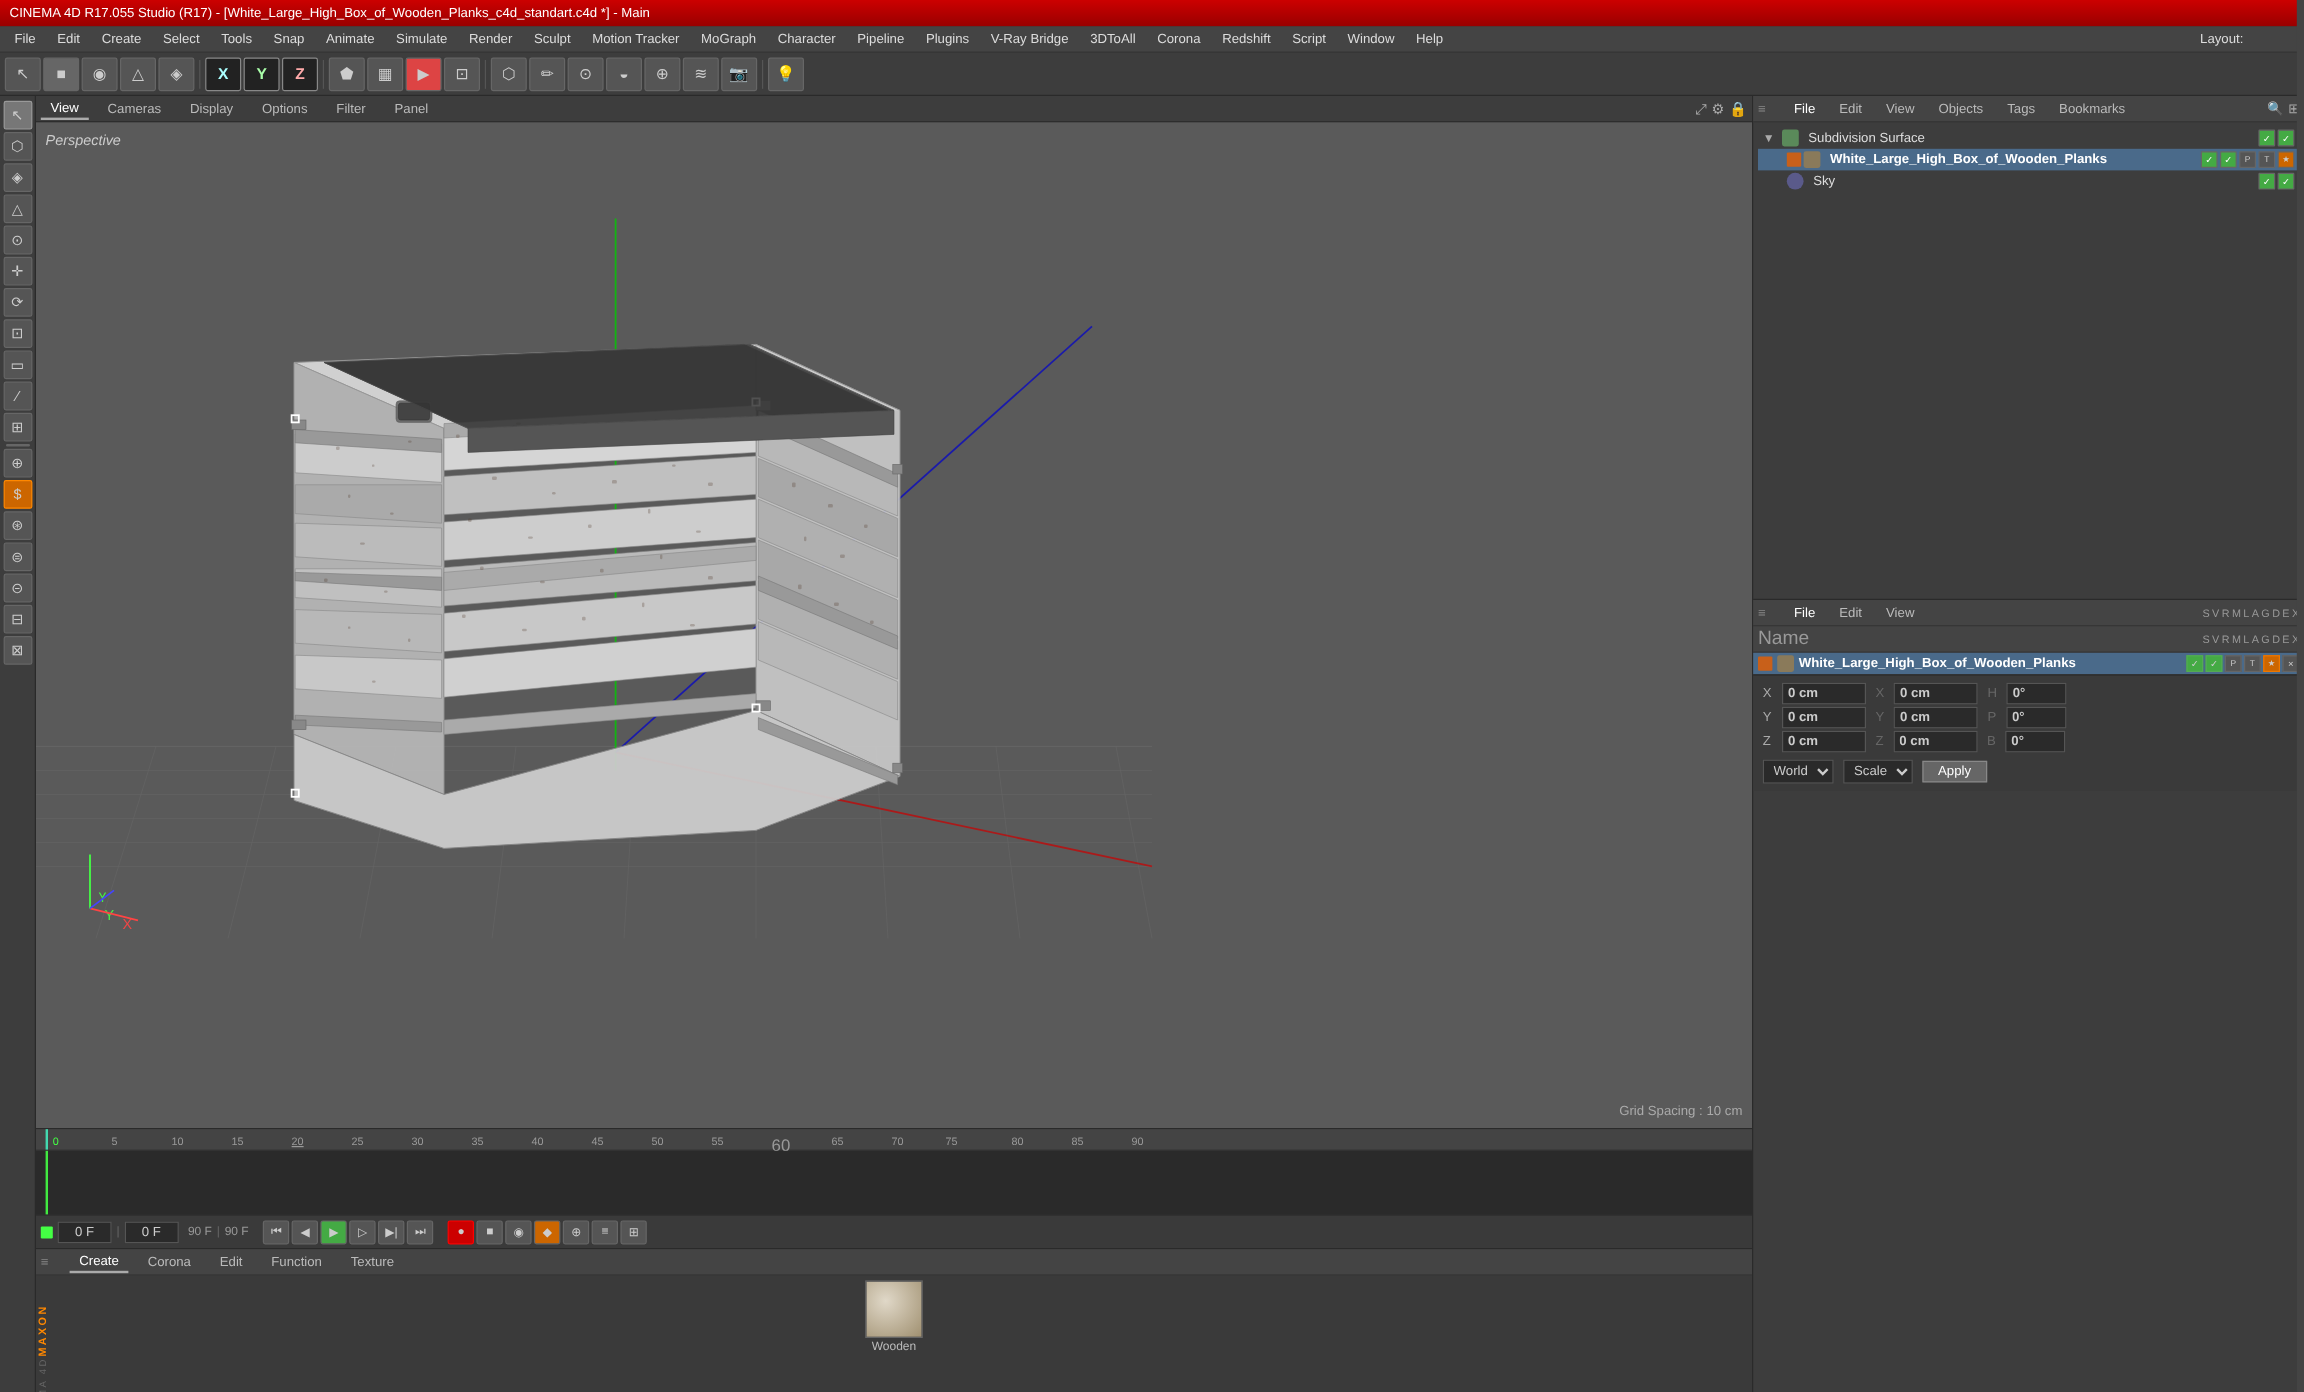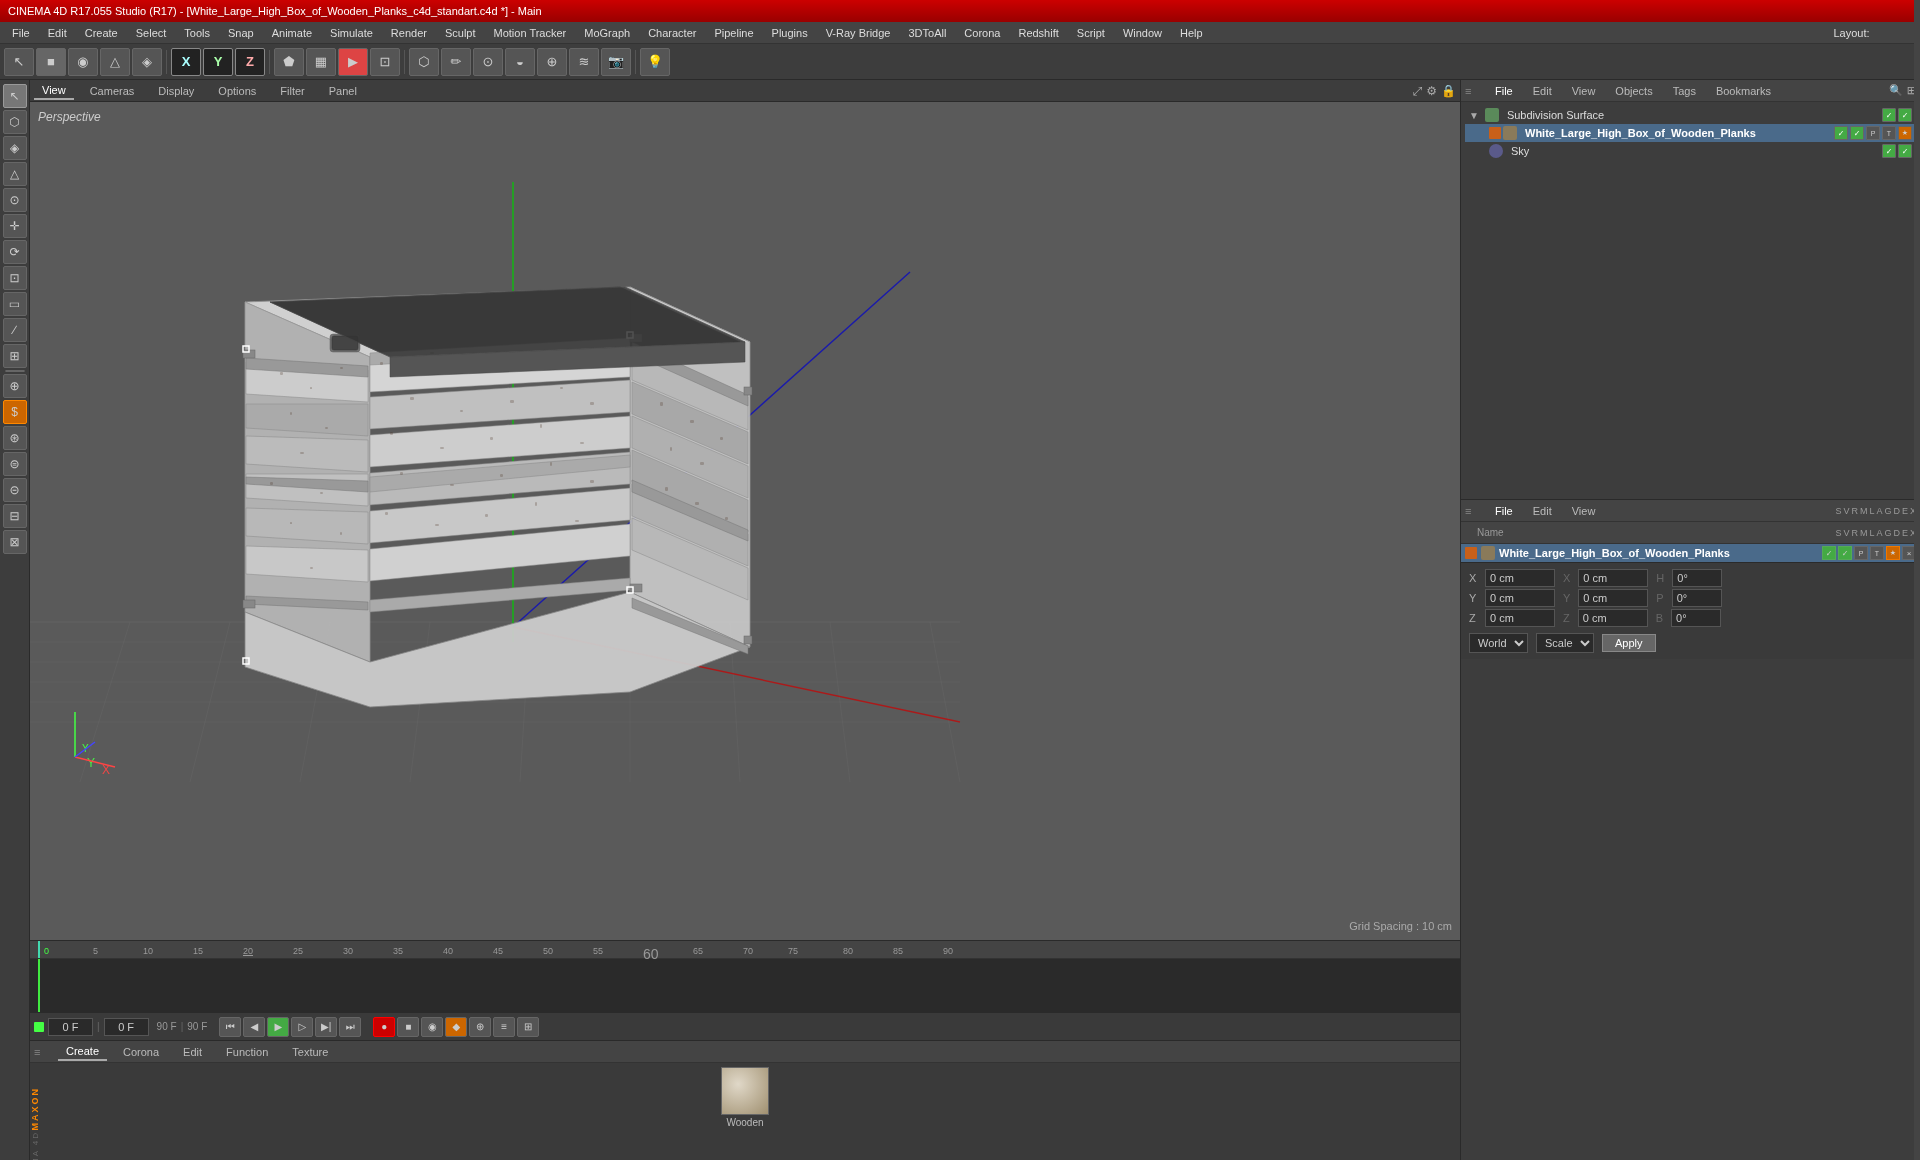--- a/index.html
+++ b/index.html
@@ -165,21 +165,21 @@
     
     #coords-panel {
       background: #3a3a3a; border-top: 1px solid #2a2a2a; padding: 4px 8px;
     }
     .coord-row {
       display: flex; align-items: center; gap: 4px; margin-bottom: 2px;
     }
     .coord-label { width: 12px; color: #aaa; font-size: 11px; }
     .coord-input {
       background: #2a2a2a; border: 1px solid #555; color: #ccc;
-      width: 70px; height: 18px; padding: 0 4px; font-size: 11px;
+      width: 70px; height: 18px; padding: 0 4px; font-size: 11px; font-weight: bold;
     }
     .coord-sep { color: #666; margin: 0 4px; }
 
     
     #bottom-area {
       height: 120px; background: #3a3a3a; border-top: 1px solid #2a2a2a;
       display: flex; flex-direction: column;
     }
     #bottom-tabs {
       height: 22px; background: #444; display: flex; align-items: center;
@@ -663,21 +663,21 @@
             <span>L</span>
             <span>A</span>
             <span>G</span>
             <span>D</span>
             <span>E</span>
             <span>X</span>
         </div>
       </div>
 
       <div id="attr-name-row">
-        <span style="color:#999;font-size:10px;margin-left:12px;">Name</span>
+        <span style="color:#999;font-size:16px;">Name</span>
         <div style="margin-left:auto;display:flex;gap:2px;font-size:9px;color:#999;">
           <span>S</span>
             <span>V</span>
             <span>R</span>
             <span>M</span>
             <span>L</span>
             <span>A</span>
             <span>G</span>
             <span>D</span>
             <span>E</span>

